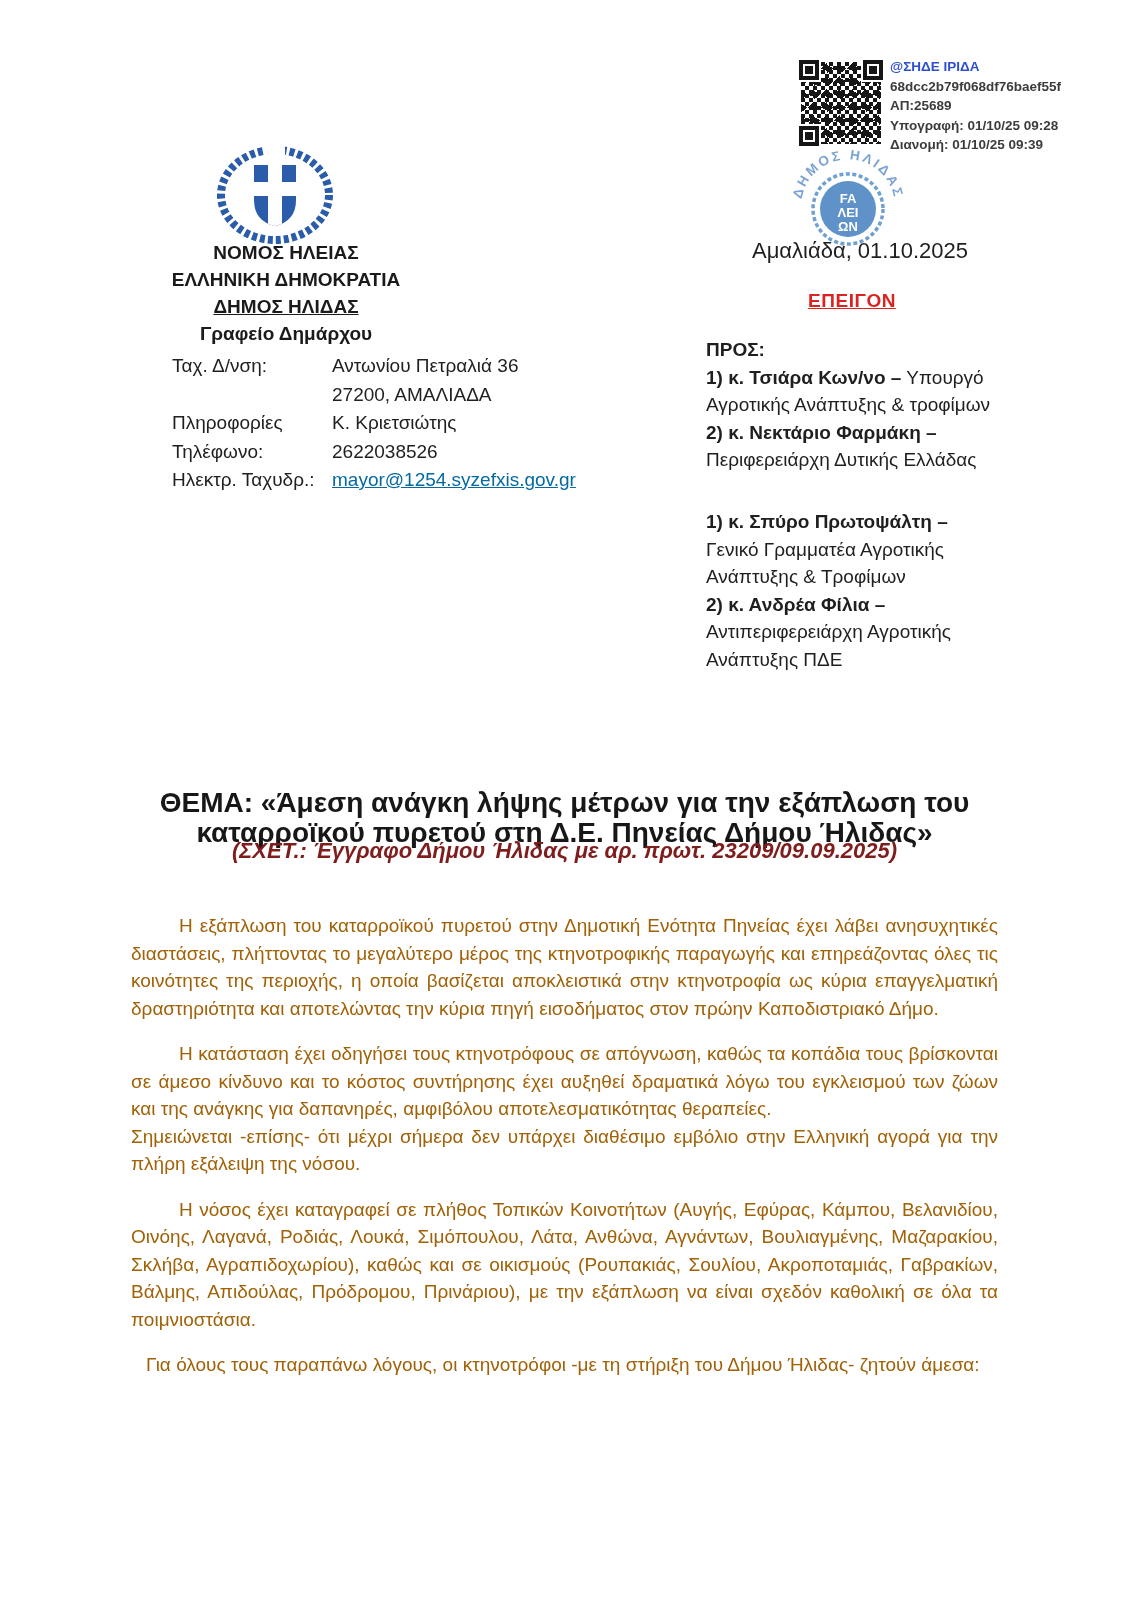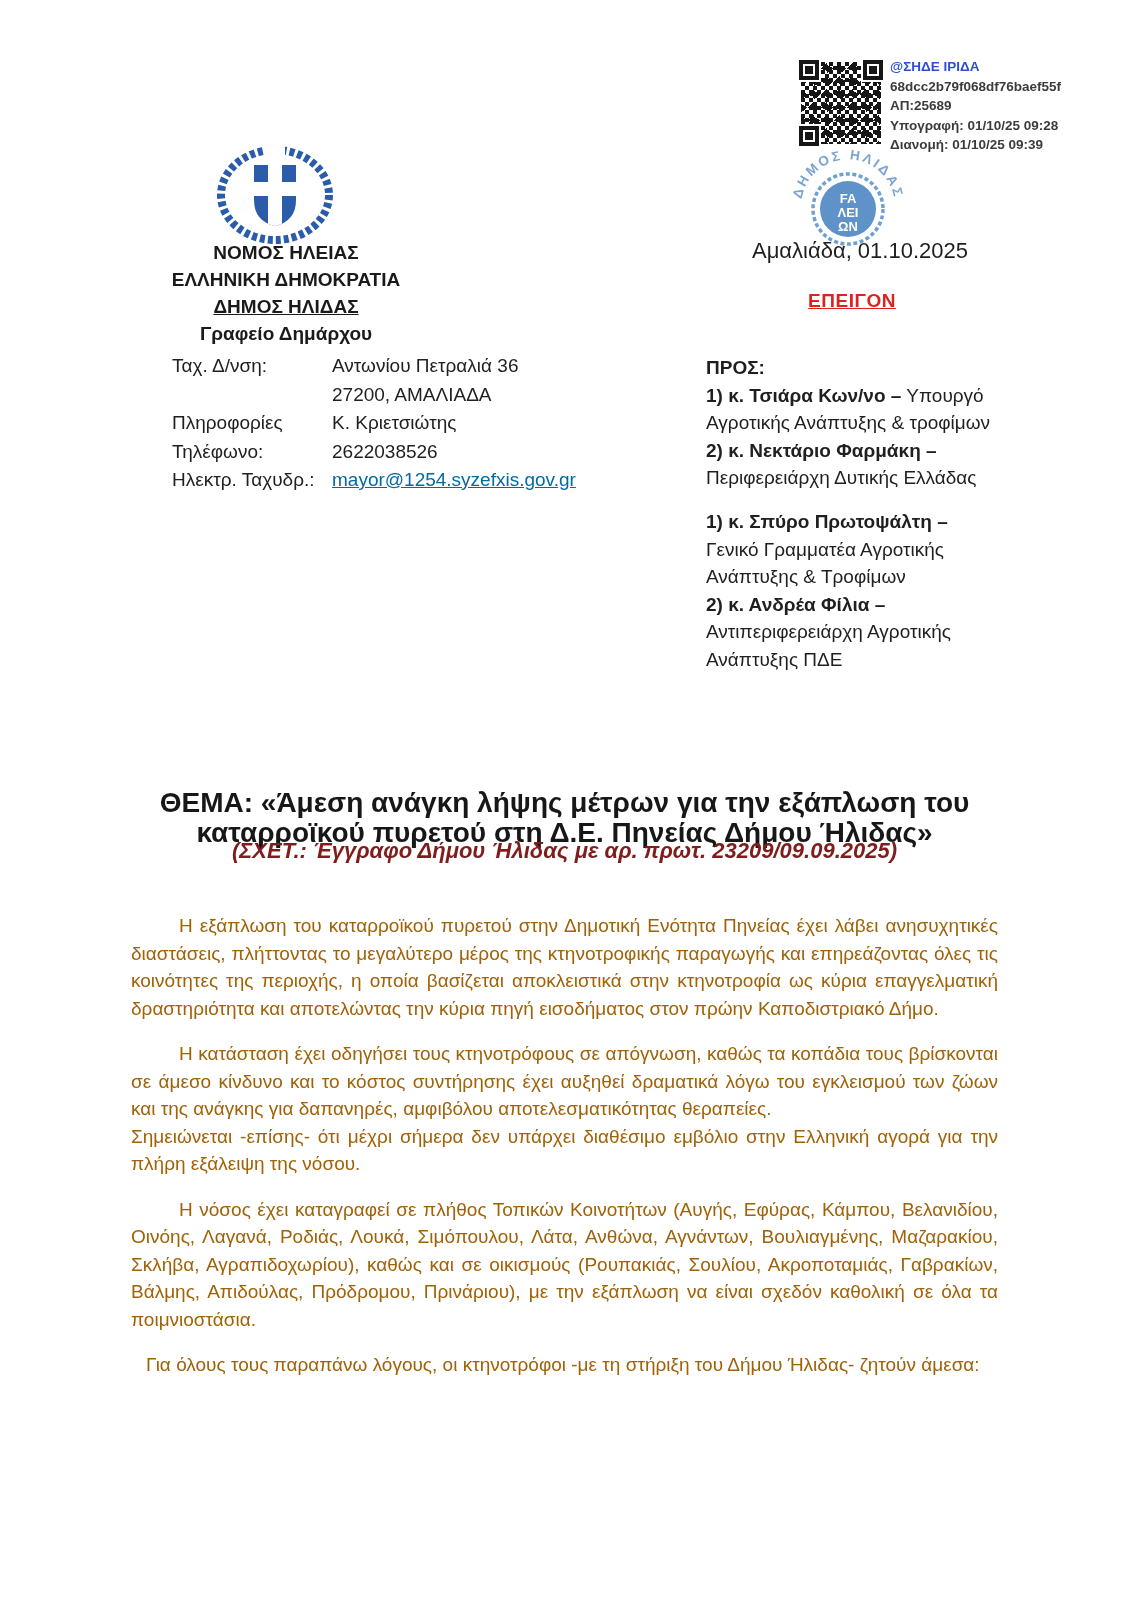--- a/index.html
+++ b/index.html
@@ -38,21 +38,21 @@
   .contact { position:absolute; left:172px; top:352px; display:grid; grid-template-columns:160px auto; font-size:19px; line-height:28.5px; }
   .contact .lbl { white-space:nowrap; }
   .contact .val { white-space:nowrap; }
   a.email { color:#0369a1; text-decoration:underline; cursor:pointer; }
 
   
   .date-line { position:absolute; left:752px; top:238px; font-size:22px; }
   .urgent { position:absolute; left:706px; top:290px; width:292px; text-align:center;
             color:#db2420; font-weight:bold; font-size:19px; text-decoration:underline; letter-spacing:0.5px; }
   .recip { position:absolute; left:706px; width:294px; font-size:19px; line-height:27.5px; }
-  .recip-to { top:354px; } .recip-cc { top:508px; }
+  .recip-to { top:336px; } .recip-cc { top:508px; }
   .recip p { margin:0; }
   .b { font-weight:bold; }
 
   
   .subject { position:absolute; left:131px; top:788px; width:867px; text-align:center;
              font-weight:bold; font-size:28px; line-height:30px; color:#171717; }
   .reference { position:absolute; left:131px; top:838px; width:867px; text-align:center;
                font-weight:bold; font-style:italic; font-size:22px; color:#7f1d1d; }
 
   

